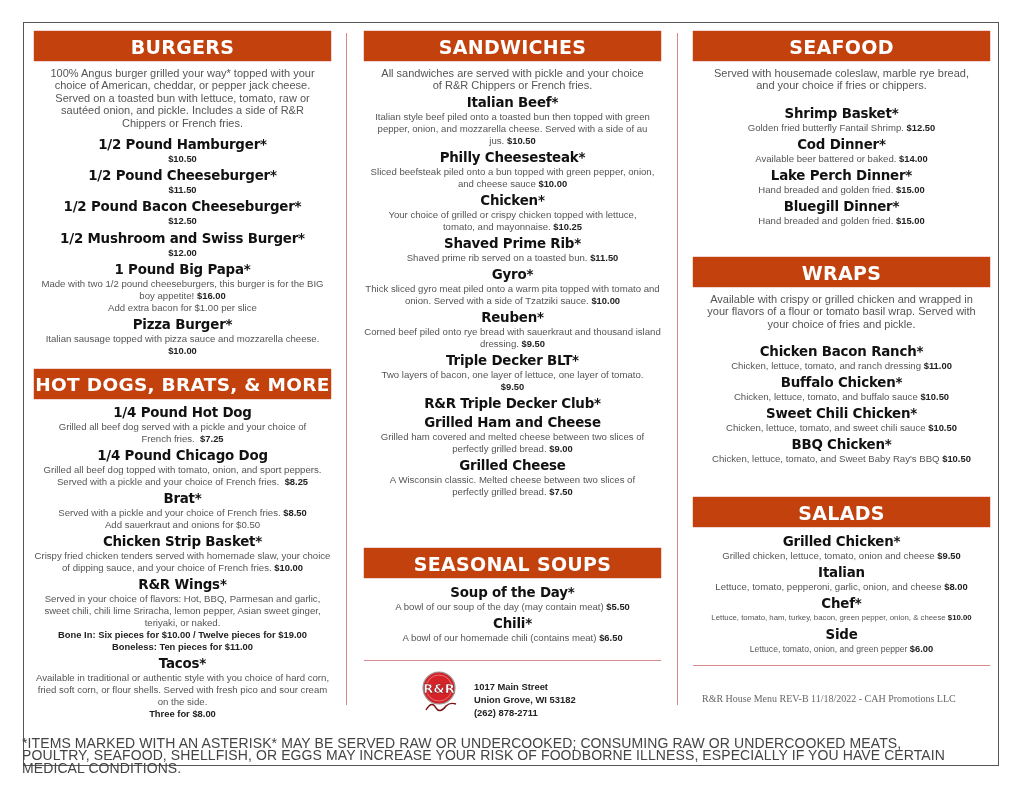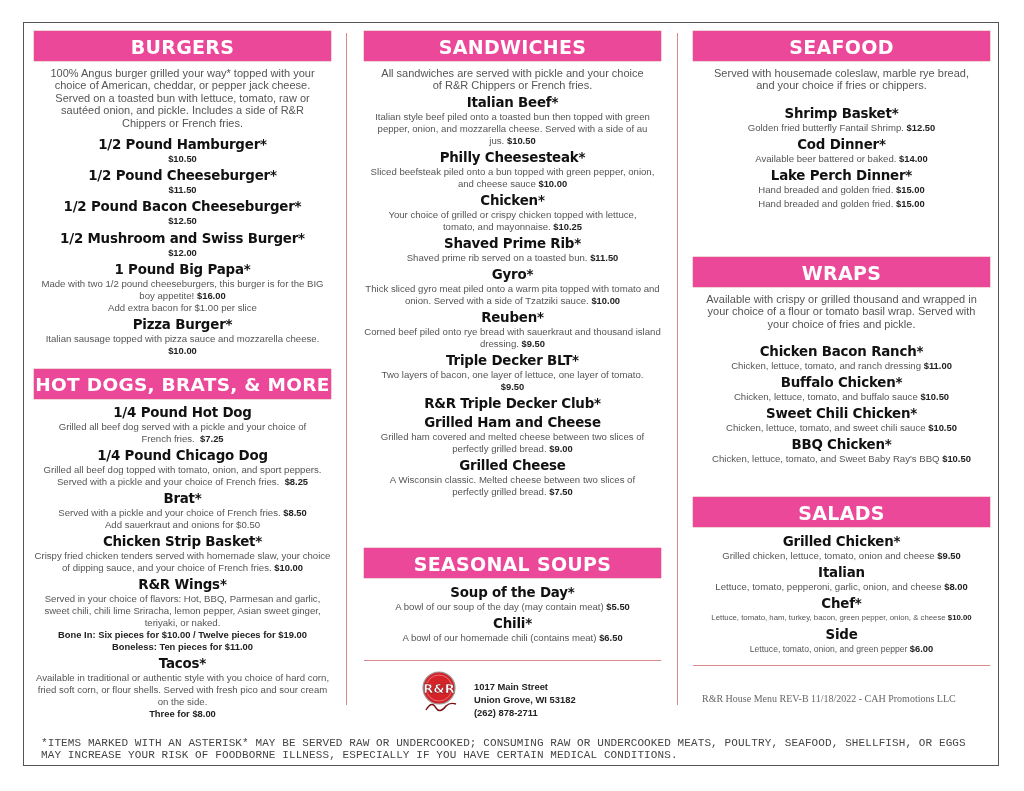--- a/index.html
+++ b/index.html
@@ -1,30 +1,30 @@
 <!DOCTYPE html>
 <html><head>
 <meta charset="utf-8">
 <style>
   html, body { margin: 0; padding: 0; background: #ffffff; }
   body { width: 1024px; height: 791px; position: relative; overflow: hidden; font-family: "Liberation Sans", sans-serif; color: #444; }
   .frame { position: absolute; left: 23px; top: 22px; width: 976px; height: 744px; border: 1px solid #555; box-sizing: border-box; }
   .divider-v { position: absolute; top: 33px; width: 1px; background: #d9888b; }
   .col { position: absolute; top: 31px; text-align: center; }
-  .banner { background: #ec4899; color: #fff; font-family: "DejaVu Sans", sans-serif; font-weight: bold; text-align: center; height: 30px; line-height: 32px; font-size: 19px; letter-spacing: 0.3px; box-shadow: 0 0 1px #a00; }
+  .banner { background: #c2410c; color: #fff; font-family: "DejaVu Sans", sans-serif; font-weight: bold; text-align: center; height: 30px; line-height: 32px; font-size: 19px; letter-spacing: 0.3px; box-shadow: 0 0 1px #a00; }
   .intro { font-size: 11px; line-height: 12.4px; color: #555; margin: 6px 4px 0 4px; }
   .item { margin-top: 2px; }
   .iname { font-family: "DejaVu Sans", sans-serif; font-weight: bold; font-size: 13.4px; color: #111; line-height: 17px; letter-spacing: -0.2px; }
   .idesc { font-size: 9.6px; line-height: 12px; color: #555; }
   .price { font-weight: bold; color: #222; font-size: 9.4px; }
   .pline { font-weight: bold; color: #222; font-size: 9.4px; line-height: 12.2px; }
   .bold-line { font-weight: bold; color: #222; font-size: 9.4px; line-height: 12.2px; }
   .hline { height: 1px; background: #d9888b; }
   .addr { font-weight: bold; color: #222; font-size: 9.4px; line-height: 13px; text-align: left; }
-  .disclaimer { position: absolute; left: 41px; top: 737px; width: 950px; font-size: 11px; line-height: 12.4px; color: #444; letter-spacing: 0.1px; font-family: Liberation Mono, monospace; }
+  .disclaimer { position: absolute; left: 22px; top: 737px; width: 950px; font-size: 14px; line-height: 12.4px; color: #444; letter-spacing: 0.1px; }
   .revision { position: absolute; left: 702px; top: 693px; width: 290px; font-family: "Liberation Serif", serif; font-size: 10px; color: #666; }
   .logo { position: absolute; width: 44px; height: 46px; }
 </style>
 </head>
 <body>
 
 <div class="frame"></div>
 <div class="divider-v" style="left:346px; height:672px;"></div>
 <div class="divider-v" style="left:677px; height:672px;"></div>
 
@@ -177,27 +177,28 @@
     </div>
     <div class="item">
       <div class="iname">Cod Dinner*</div>
       <div class="idesc"><span>Available beer battered or baked.</span> <span class="price">$14.00</span></div>
     </div>
     <div class="item">
       <div class="iname">Lake Perch Dinner*</div>
       <div class="idesc"><span>Hand breaded and golden fried.</span> <span class="price">$15.00</span></div>
     </div>
     <div class="item">
+      <div class="iname">Bluegill Dinner*</div>
       <div class="idesc"><span>Hand breaded and golden fried.</span> <span class="price">$15.00</span></div>
     </div>
   </section>
 
   <section style="position:absolute; top:226px; left:0; width:297px;">
     <div class="banner">WRAPS</div>
-    <div class="intro" style="padding:0 6px;">Available with crispy or grilled thousand and wrapped in your choice of a flour or tomato basil wrap. Served with your choice of fries and pickle.</div>
+    <div class="intro" style="padding:0 6px;">Available with crispy or grilled chicken and wrapped in your flavors of a flour or tomato basil wrap. Served with your choice of fries and pickle.</div>
     <div class="item" style="margin-top:13px;">
       <div class="iname">Chicken Bacon Ranch*</div>
       <div class="idesc"><span>Chicken, lettuce, tomato, and ranch dressing</span> <span class="price">$11.00</span></div>
     </div>
     <div class="item">
       <div class="iname">Buffalo Chicken*</div>
       <div class="idesc"><span>Chicken, lettuce, tomato, and buffalo sauce</span> <span class="price">$10.50</span></div>
     </div>
     <div class="item">
       <div class="iname">Sweet Chili Chicken*</div>

